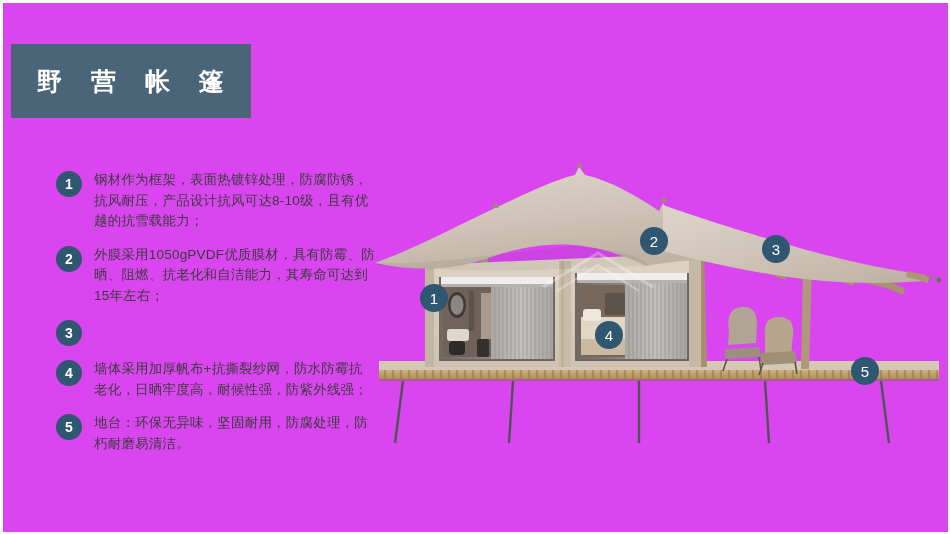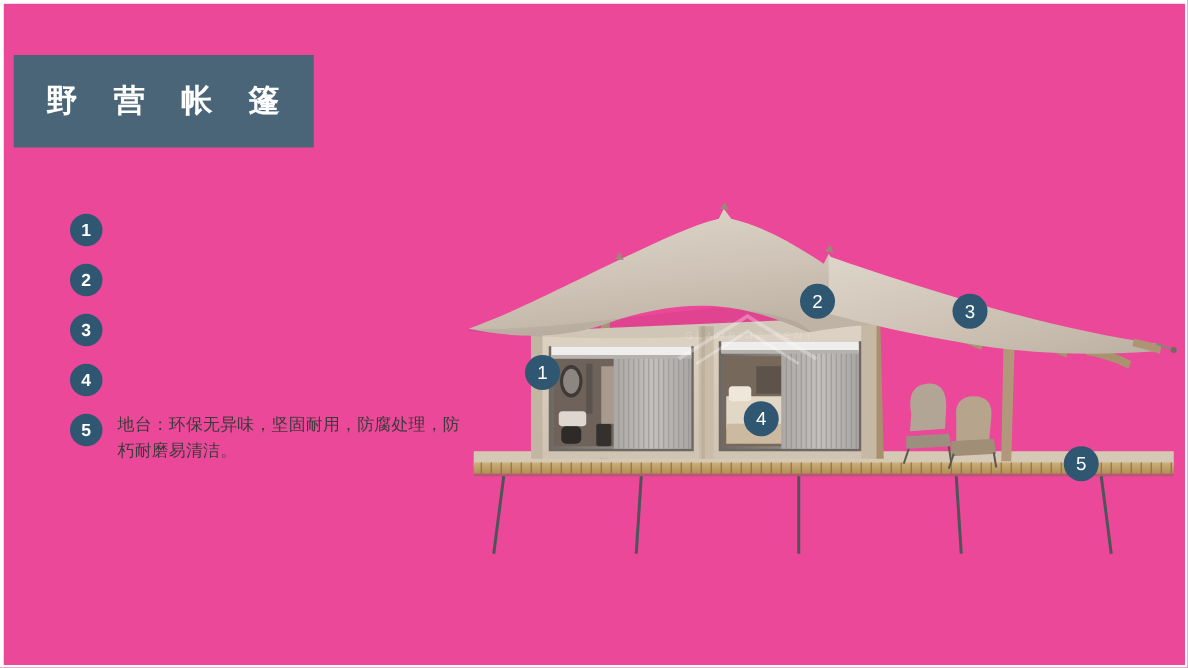--- a/index.html
+++ b/index.html
@@ -6,21 +6,21 @@
   html,body{margin:0;padding:0;}
   body{
     width:950px;height:534px;
     background:#ffffff;
     font-family:"Liberation Sans","DejaVu Sans",sans-serif;
     overflow:hidden;
   }
   .slide{
     position:relative;
     width:950px;height:534px;
-    background:#ec4899;
+    background:#d946ef;
     box-sizing:border-box;
     border-left:3px solid #ffffff;
     border-top:3px solid #ffffff;
     border-right:2px solid #ffffff;
     border-bottom:2px solid #ffffff;
     overflow:hidden;
   }
 
   
   .title-badge{
@@ -122,32 +122,35 @@
 <div class="slide">
 
   <div class="title-badge">
     <span class="title-text">野 营 帐 篷</span>
   </div>
 
   <div class="feature-list">
 
     <div class="feature-item">
       <span class="num-badge">1</span>
+      <span class="feature-text">钢材作为框架，表面热镀锌处理，防腐防锈，抗风耐压，产品设计抗风可达8-10级，且有优越的抗雪载能力；</span>
     </div>
 
     <div class="feature-item">
       <span class="num-badge">2</span>
+      <span class="feature-text">外膜采用1050gPVDF优质膜材，具有防霉、防晒、阻燃、抗老化和自洁能力，其寿命可达到15年左右；</span>
     </div>
 
     <div class="feature-item">
       <span class="num-badge">3</span>
     </div>
 
     <div class="feature-item">
       <span class="num-badge">4</span>
+      <span class="feature-text">墙体采用加厚帆布+抗撕裂纱网，防水防霉抗老化，日晒牢度高，耐候性强，防紫外线强；</span>
     </div>
 
     <div class="feature-item">
       <span class="num-badge">5</span>
       <span class="feature-text">地台：环保无异味，坚固耐用，防腐处理，防朽耐磨易清洁。</span>
     </div>
 
   </div>
 
   <div class="photo">

